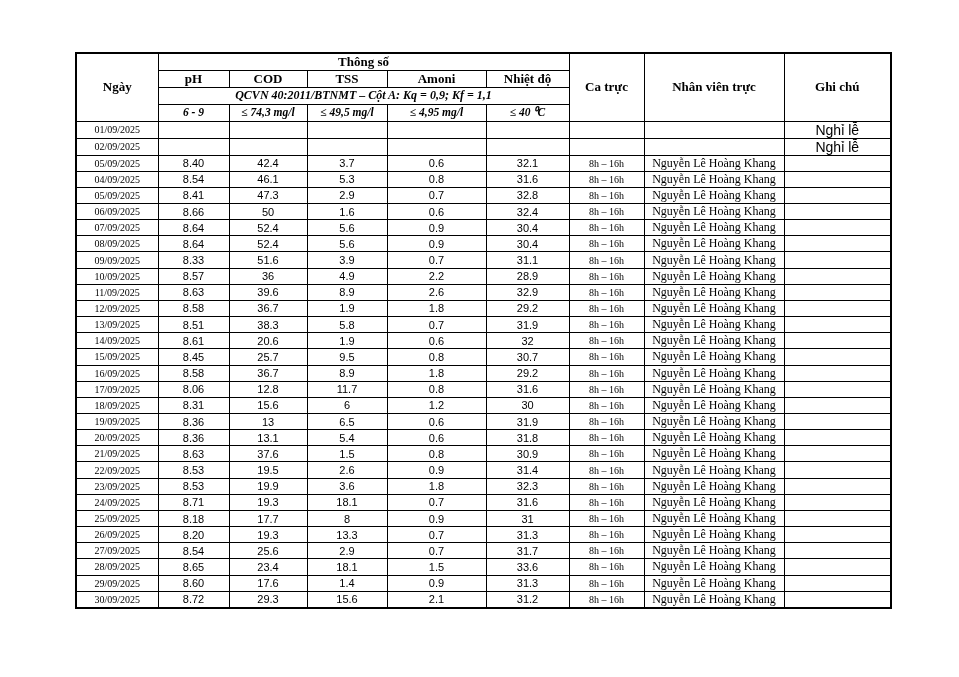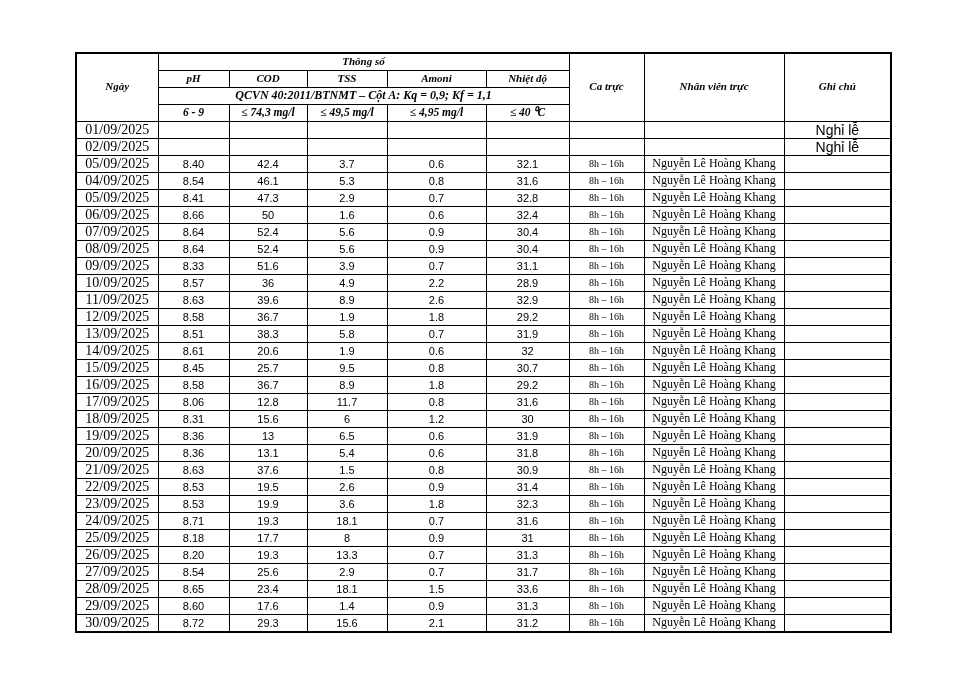--- a/index.html
+++ b/index.html
@@ -31,34 +31,34 @@
     text-align: center;
     vertical-align: middle;
     overflow: hidden;
     white-space: nowrap;
   }
   thead tr { height: 17px; }
   tbody tr { height: 16.17px; }
   th {
     font-family: "Liberation Serif", serif;
     font-weight: bold;
-    font-size: 11px;
+    font-size: 13px;
     line-height: 1.05;
+  }
+  th.qcvn {
     font-style: italic;
-  }
-  th.qcvn {
     font-size: 12px;
   }
   th.limit {
     font-style: italic;
     font-size: 11.5px;
   }
   td.date {
     font-family: "Liberation Serif", serif;
-    font-size: 14px;
+    font-size: 10px;
   }
   td.num {
     font-family: "Liberation Sans", sans-serif;
     font-size: 11px;
   }
   td.shift {
     font-family: "Liberation Serif", serif;
     font-size: 10px;
   }
   td.staff {

